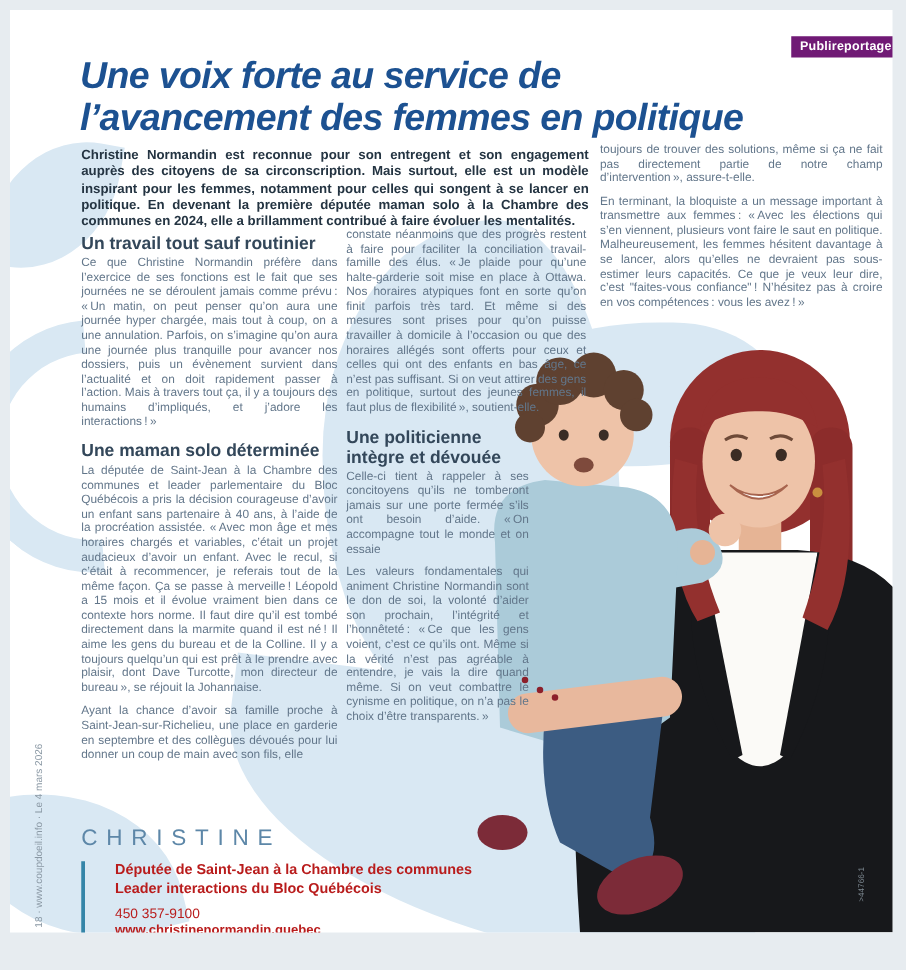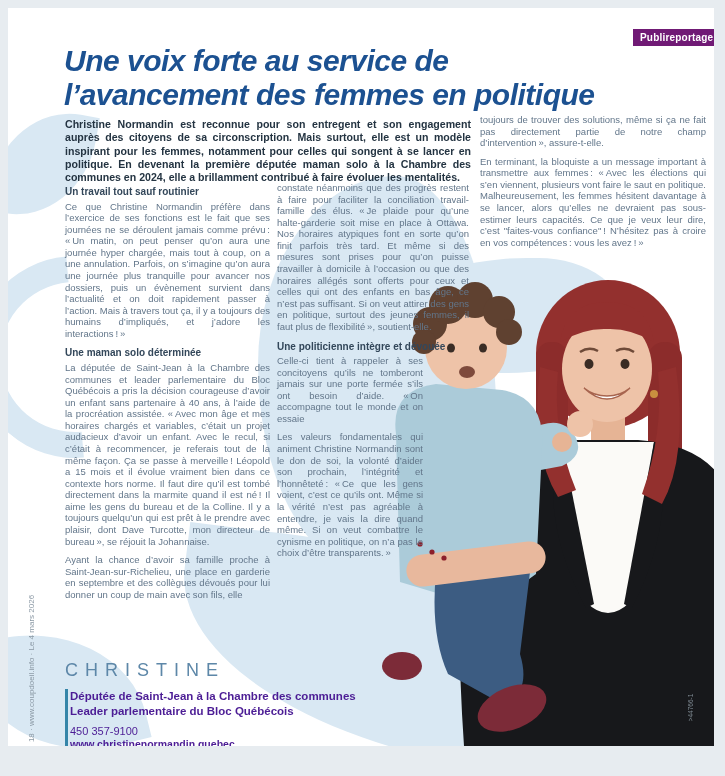--- a/index.html
+++ b/index.html
@@ -32,40 +32,40 @@
     color:#1c5191;font-style:italic;font-weight:bold;
     font-size:30px;line-height:1.13;letter-spacing:-.5px;
   }
   .intro{
     position:absolute;left:57px;top:110px;width:406px;z-index:4;
     color:#243442;font-weight:bold;font-size:10.6px;line-height:1.26;
     text-align:justify;
   }
   .col{position:absolute;z-index:4;color:#62768a;font-size:9.5px;line-height:1.22;}
   .col p{margin:0 0 7px;text-align:justify;}
-  .col h3{margin:8px 0 3px;font-size:10px;color:#33475a;line-height:1.15;}
+  .col h3{margin:8px 0 3px;font-size:14px;color:#33475a;line-height:1.15;}
   .col h3:first-child{margin-top:0;}
   .col1{left:57px;top:178px;width:205px;}
   .col2{left:269px;top:174px;width:192px;}
   .col3{left:472px;top:106px;width:226px;}
   .fs0{float:right;width:1px;height:172px;margin-right:-1px;}
   .fs1{float:right;clear:right;width:46px;height:430px;}
 
   .photo{position:absolute;left:372px;top:264px;width:345px;height:474px;z-index:3;}
 
   .namewrap{position:absolute;left:57px;top:612px;z-index:5;}
   .firstname{
     font-size:18px;letter-spacing:7px;color:#5d87a8;font-weight:400;margin-top:40px;
   }
   .lastname{
     font-family:"Liberation Serif", serif;font-weight:bold;
     font-size:30px;color:#23486e;margin-top:1px;letter-spacing:.5px;
   }
   .contact{
-    margin-top:8px;border-left:3px solid #3585a8;padding-left:2px;color:#4c1d95;
+    margin-top:8px;border-left:3px solid #3585a8;padding-left:24px;color:#b91c1c;
   }
   .contact .t{font-size:11.5px;font-weight:bold;line-height:1.3;}
   .contact .phone{font-size:11px;font-weight:normal;margin-top:5px;line-height:1.3;}
   .contact .site{font-size:10.5px;font-weight:bold;line-height:1.3;}
 
   .edge-left{
     position:absolute;left:-87px;top:656px;width:220px;z-index:6;
     transform:rotate(-90deg);color:#8a98a4;font-size:8px;text-align:center;
   }
   .edge-right{
@@ -168,21 +168,21 @@
       <circle cx="40" cy="272" r="2.6"></circle>
         <circle cx="52" cy="280" r="2.6"></circle>
         <circle cx="64" cy="286" r="2.6"></circle>
     </g>
   </svg>
 
   <div class="namewrap">
     <div class="firstname">CHRISTINE</div>
     <div class="contact">
       <div class="t">Députée de Saint-Jean à la Chambre des communes</div>
-      <div class="t">Leader parlementaire du Bloc Québécois</div>
+      <div class="t">Leader interactions du Bloc Québécois</div>
       <div class="phone">450 357-9100</div>
       <div class="site">www.christinenormandin.quebec</div>
     </div>
   </div>
 
   <div class="edge-left">18 · www.coupdoeil.info · Le 4 mars 2026</div>
   <div class="edge-right">&gt;44766-1</div>
 </div>
 
 </body></html>

